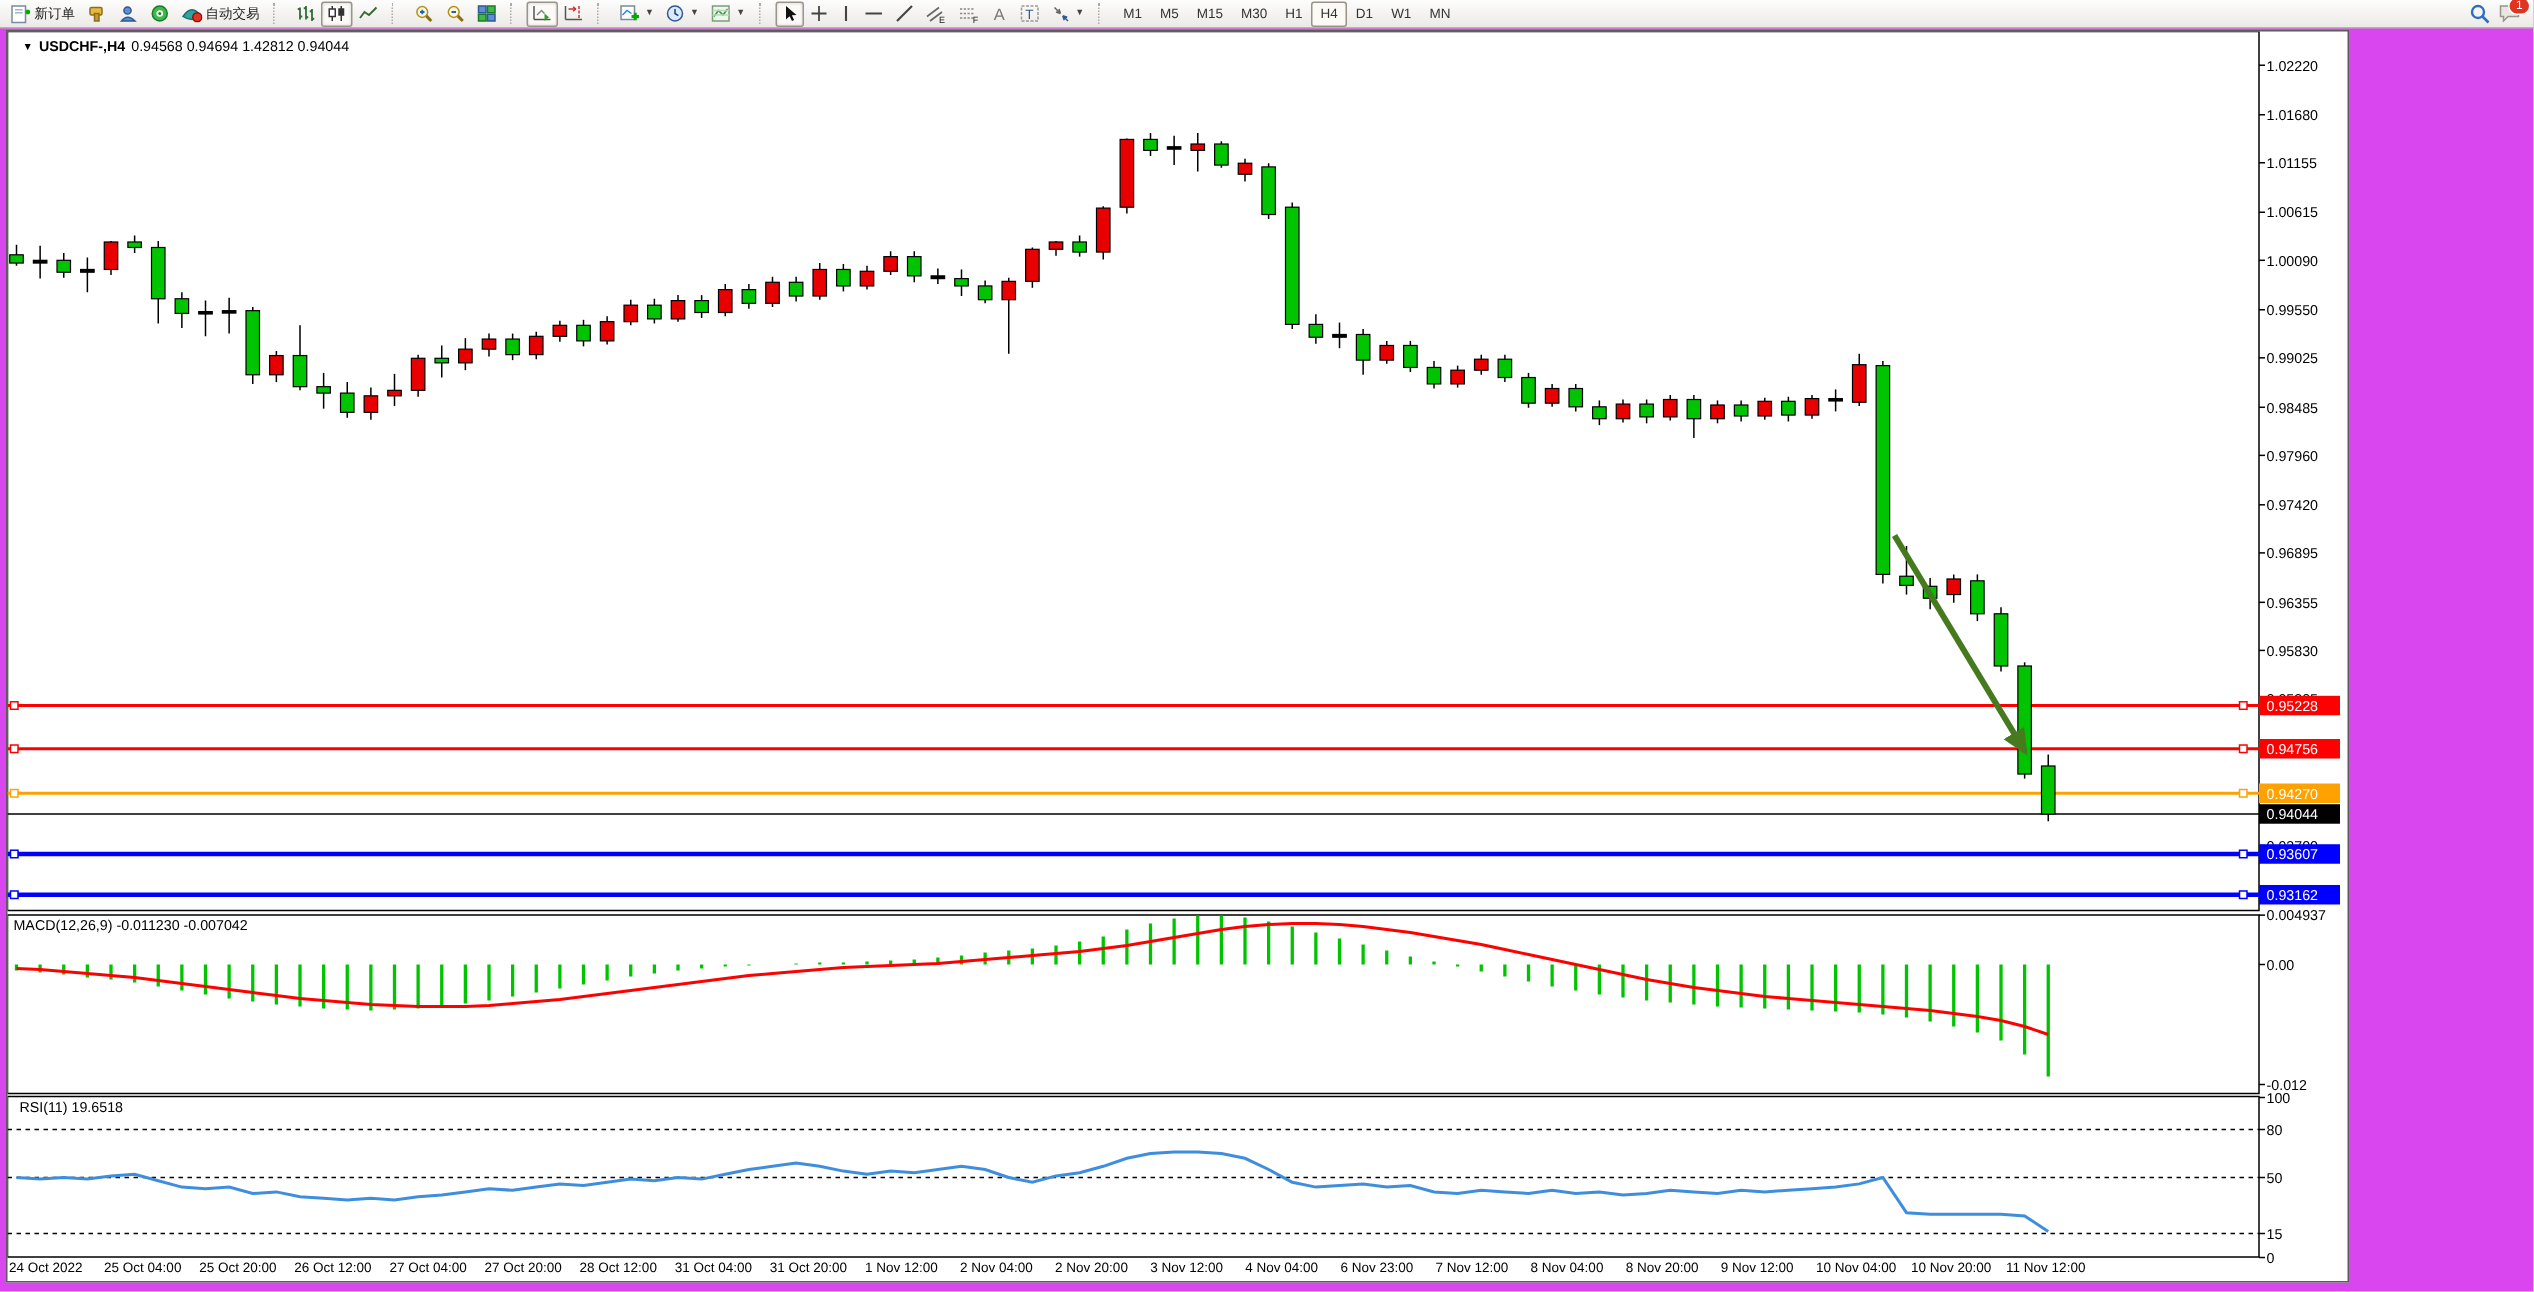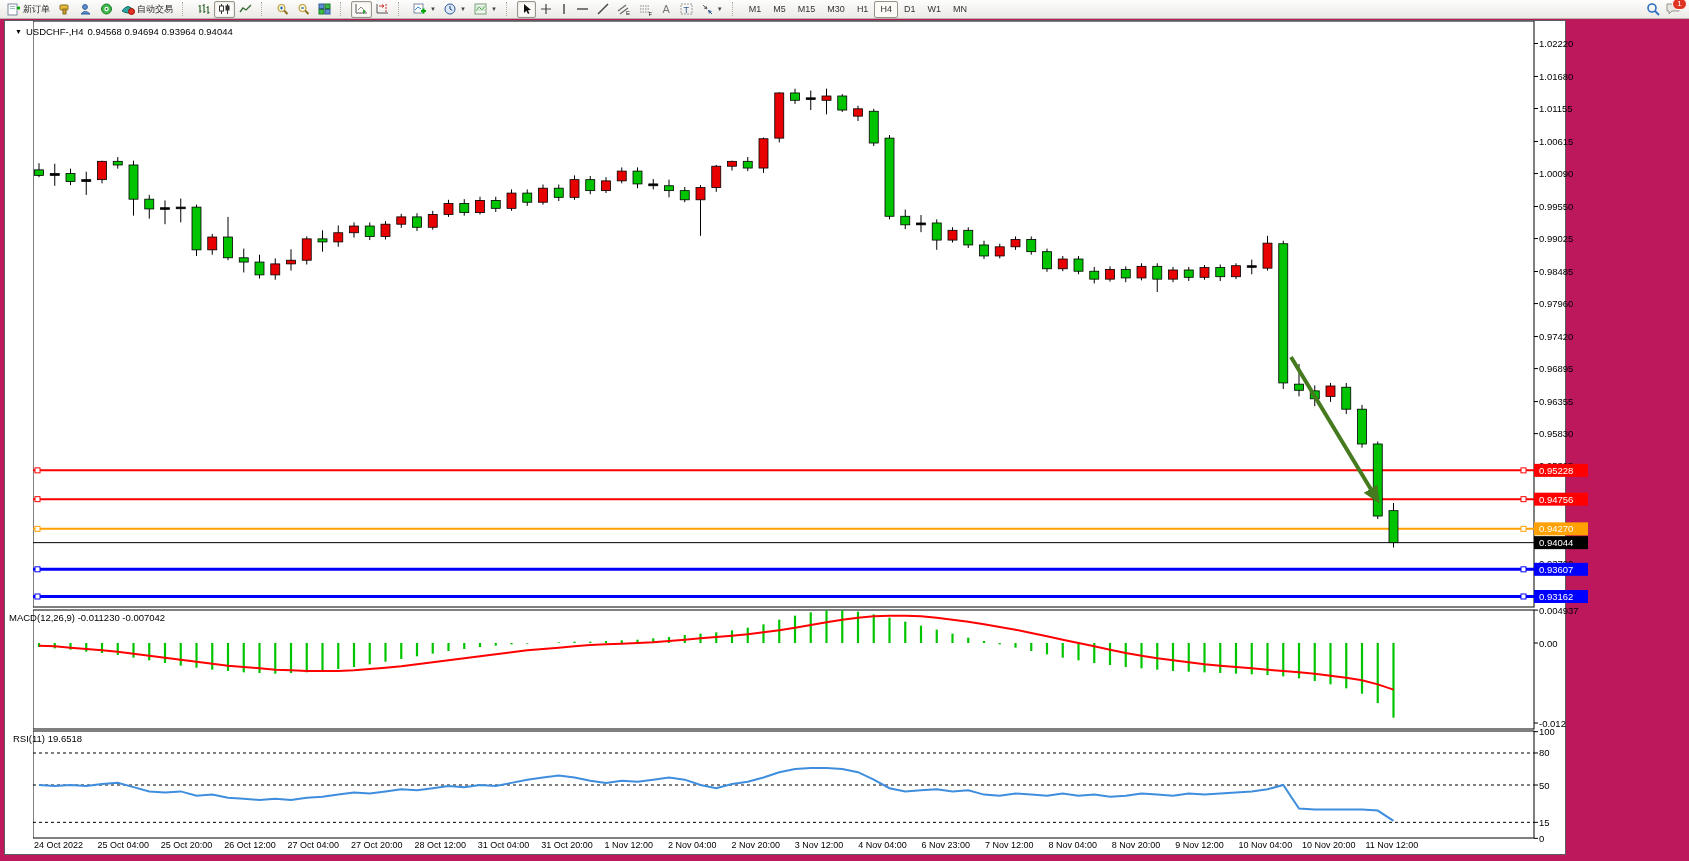--- a/index.html
+++ b/index.html
@@ -1,34 +1,34 @@
 <!DOCTYPE html>
 <html><head>
 <meta charset="utf-8">
 <style>
   html,body{margin:0;padding:0;background:#d4d0c8;width:1689px;height:861px;overflow:hidden;
     font-family:"Liberation Sans",sans-serif;-webkit-font-smoothing:none;}
-  #app{position:relative;width:1689px;height:861px;background:#be185d;}
+  #app{position:relative;width:1689px;height:861px;background:#d946ef;}
   
   #toolbar{position:absolute;left:0;top:0;width:1689px;height:18px;background:linear-gradient(#fdfdfd,#eceae6);
     border-bottom:1px solid #b8b4aa;display:flex;align-items:center;font-size:9px;color:#222;}
   .tbgroup{display:flex;align-items:center;height:16px;padding:0 3px;}
   .tbsep{width:5px;height:14px;border-left:1px dotted #b0aca2;margin:0 2px;}
   .tbtn{display:flex;align-items:center;gap:2px;height:15px;padding:0 3px;border:1px solid transparent;border-radius:2px;}
   .tbtn.pressed{background:#fbfaf6;border:1px solid #9a958a;box-shadow:inset 0 0 2px #ccc;}
   .tbtn svg{display:block;}
   .caret{font-size:6px;color:#444;margin-left:1px;}
   .tf-btn{font-size:9px;color:#333;padding:1px 5px;height:13px;line-height:13px;border:1px solid transparent;}
   .tf-btn.active{background:#fbfaf4;border:1px solid #999288;border-radius:2px;}
   #tb-right{margin-left:auto;display:flex;align-items:center;gap:6px;padding-right:8px;}
   .badge{position:absolute;top:-4px;right:-6px;background:#e03423;color:#fff;border-radius:7px;
     font-size:8px;min-width:9px;height:10px;line-height:10px;text-align:center;padding:0 2px;border:1px solid #fff;}
   
   #chartwin{position:absolute;left:4px;top:20px;width:1560px;height:833px;background:#fff;border:1px solid #5c5c5c;}
-  #svghost{position:absolute;left:0;top:0;margin-left:28px;}
+  #svghost{position:absolute;left:0;top:0;}
   .ovl{position:absolute;font-size:9.5px;color:#000;white-space:nowrap;z-index:5;}
   #title-ovl{left:10px;top:5px;display:flex;align-items:center;gap:4px;}
   #macd-ovl{left:4px;top:591px;}
   #rsi-ovl{left:8px;top:712px;}
   .tri{font-size:7px;}
 </style>
 </head>
 <body>
 <div id="app">
 
@@ -239,22 +239,22 @@
             <path d="M1 2 h12 v7 h-7 l-3 3 v-3 h-2 z" fill="#e8e6e0" stroke="#9a958a"></path>
           </svg>
         <span class="badge">1</span>
       </div>
     </div>
   </div>
 
   <div id="chartwin">
     <div class="ovl" id="title-ovl">
       <span class="tri">▼</span>
-      <span style="font-weight:normal">USDCHF-,H4</span>
-      <span>0.94568 0.94694 0.93964 0.94044</span>
+      <span style="font-weight:bold">USDCHF-,H4</span>
+      <span>0.94568 0.94694 1.42812 0.94044</span>
     </div>
     <div class="ovl" id="macd-ovl">
       <span>MACD(12,26,9)</span>
       <span>-0.011230 -0.007042</span>
     </div>
     <div class="ovl" id="rsi-ovl">
       <span>RSI(11)</span>
       <span>19.6518</span>
     </div>
     <div id="svghost"><svg width="1558" height="831">

